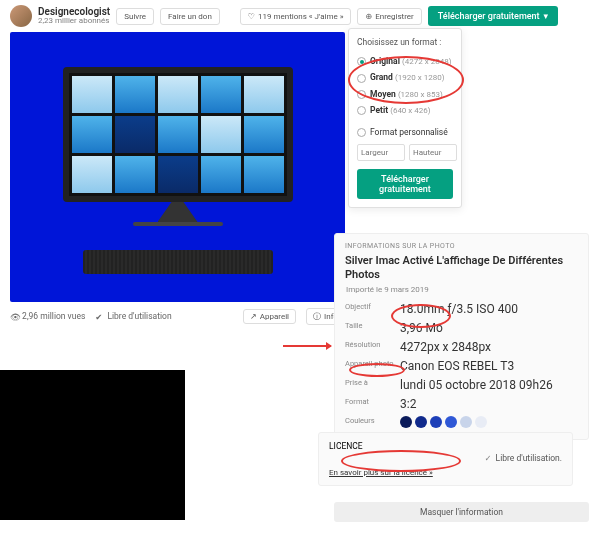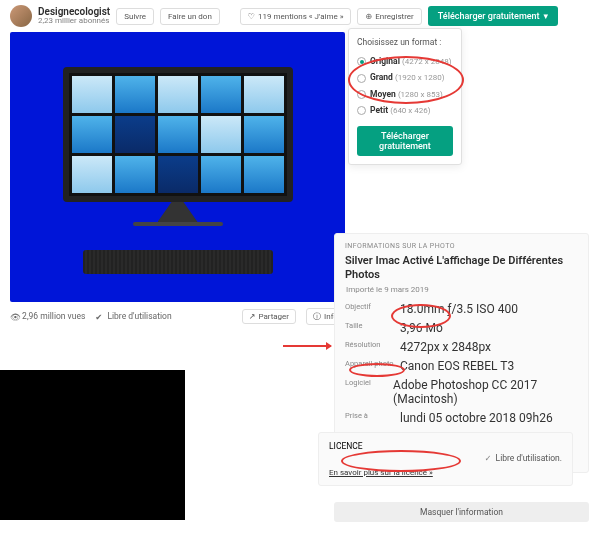--- a/index.html
+++ b/index.html
@@ -125,30 +125,37 @@
     <div class="keyboard"></div>
   </div>
 </div>
 
 <div class="dropdown">
   <div class="dd-title">Choisissez un format :</div>
   <label class="dd-opt"><span class="dd-radio sel"></span><b>Original</b> <span class="dim">(4272 x 2848)</span></label>
   <label class="dd-opt"><span class="dd-radio"></span><b>Grand</b> <span class="dim">(1920 x 1280)</span></label>
   <label class="dd-opt"><span class="dd-radio"></span><b>Moyen</b> <span class="dim">(1280 x 853)</span></label>
   <label class="dd-opt"><span class="dd-radio"></span><b>Petit</b> <span class="dim">(640 x 426)</span></label>
+  <div class="dd-custom">
+    <label class="dd-opt"><span class="dd-radio"></span><span>Format personnalisé</span></label>
+    <div class="dd-inputs">
+      <input placeholder="Largeur" style="">
+      <input placeholder="Hauteur" style="">
+    </div>
+  </div>
   <button class="btn-green dd-btn">Télécharger gratuitement</button>
 </div>
 
 <div class="below-photo">
   <span><span class="ico">👁</span> <span>2,96 million vues</span></span>
   <span><span class="ico">✔</span> <span>Libre d'utilisation</span></span>
   <span style="flex:1"></span>
   <button class="pill">
       <span>↗</span> 
-      <span>Partager</span>
+      <span>Appareil</span>
     </button>
   <button class="pill">
       <span>ⓘ</span> 
       <span>Info</span>
     </button>
 </div>
 
 <div class="arrow-red"></div>
 
 <div class="stats-box">
@@ -181,24 +188,20 @@
       <span class="k">Taille</span>
       <span class="v">3,96 Mo</span>
     </div>
   <div class="info-row">
       <span class="k">Résolution</span>
       <span class="v">4272px x 2848px</span>
     </div>
   <div class="info-row">
       <span class="k">Appareil photo</span>
       <span class="v">Canon EOS REBEL T3</span>
-    </div>
-  <div class="info-row">
-      <span class="k">Logiciel</span>
-      <span class="v">Adobe Photoshop CC 2017 (Macintosh)</span>
     </div>
   <div class="info-row">
       <span class="k">Prise à</span>
       <span class="v">lundi 05 octobre 2018 09h26</span>
     </div>
   <div class="info-row">
       <span class="k">Format</span>
       <span class="v">3:2</span>
     </div>
   <div class="info-row">

